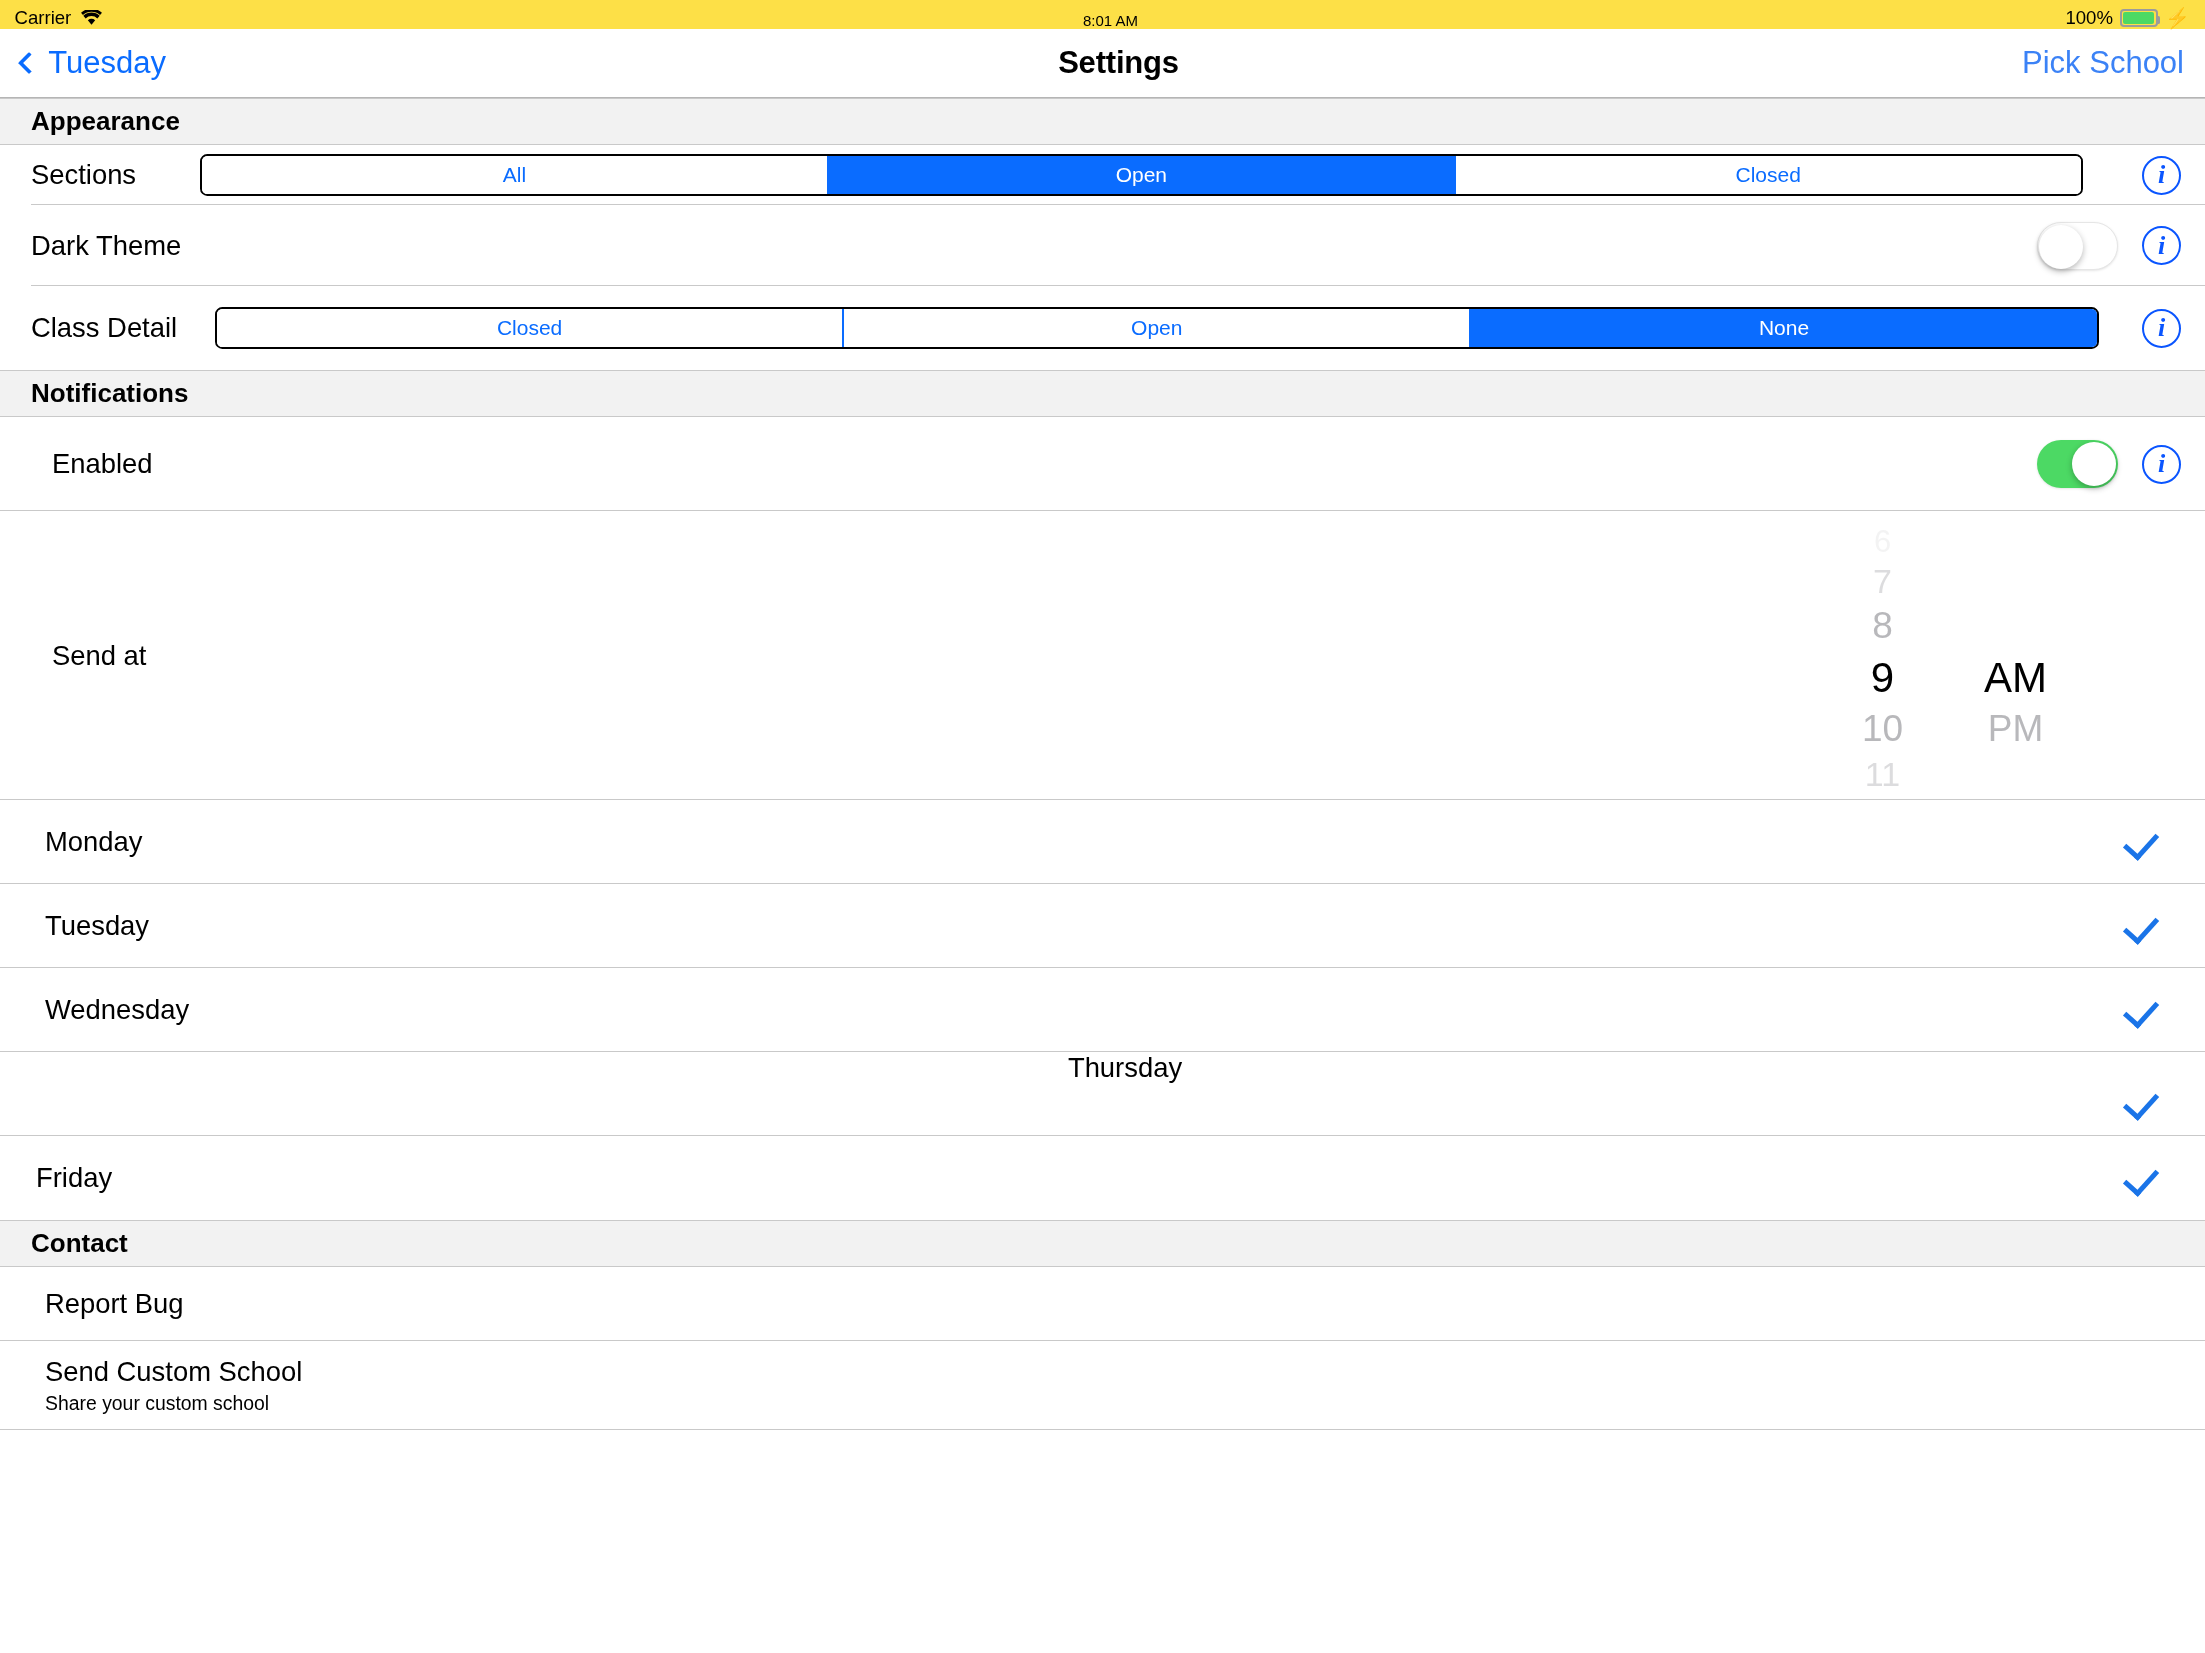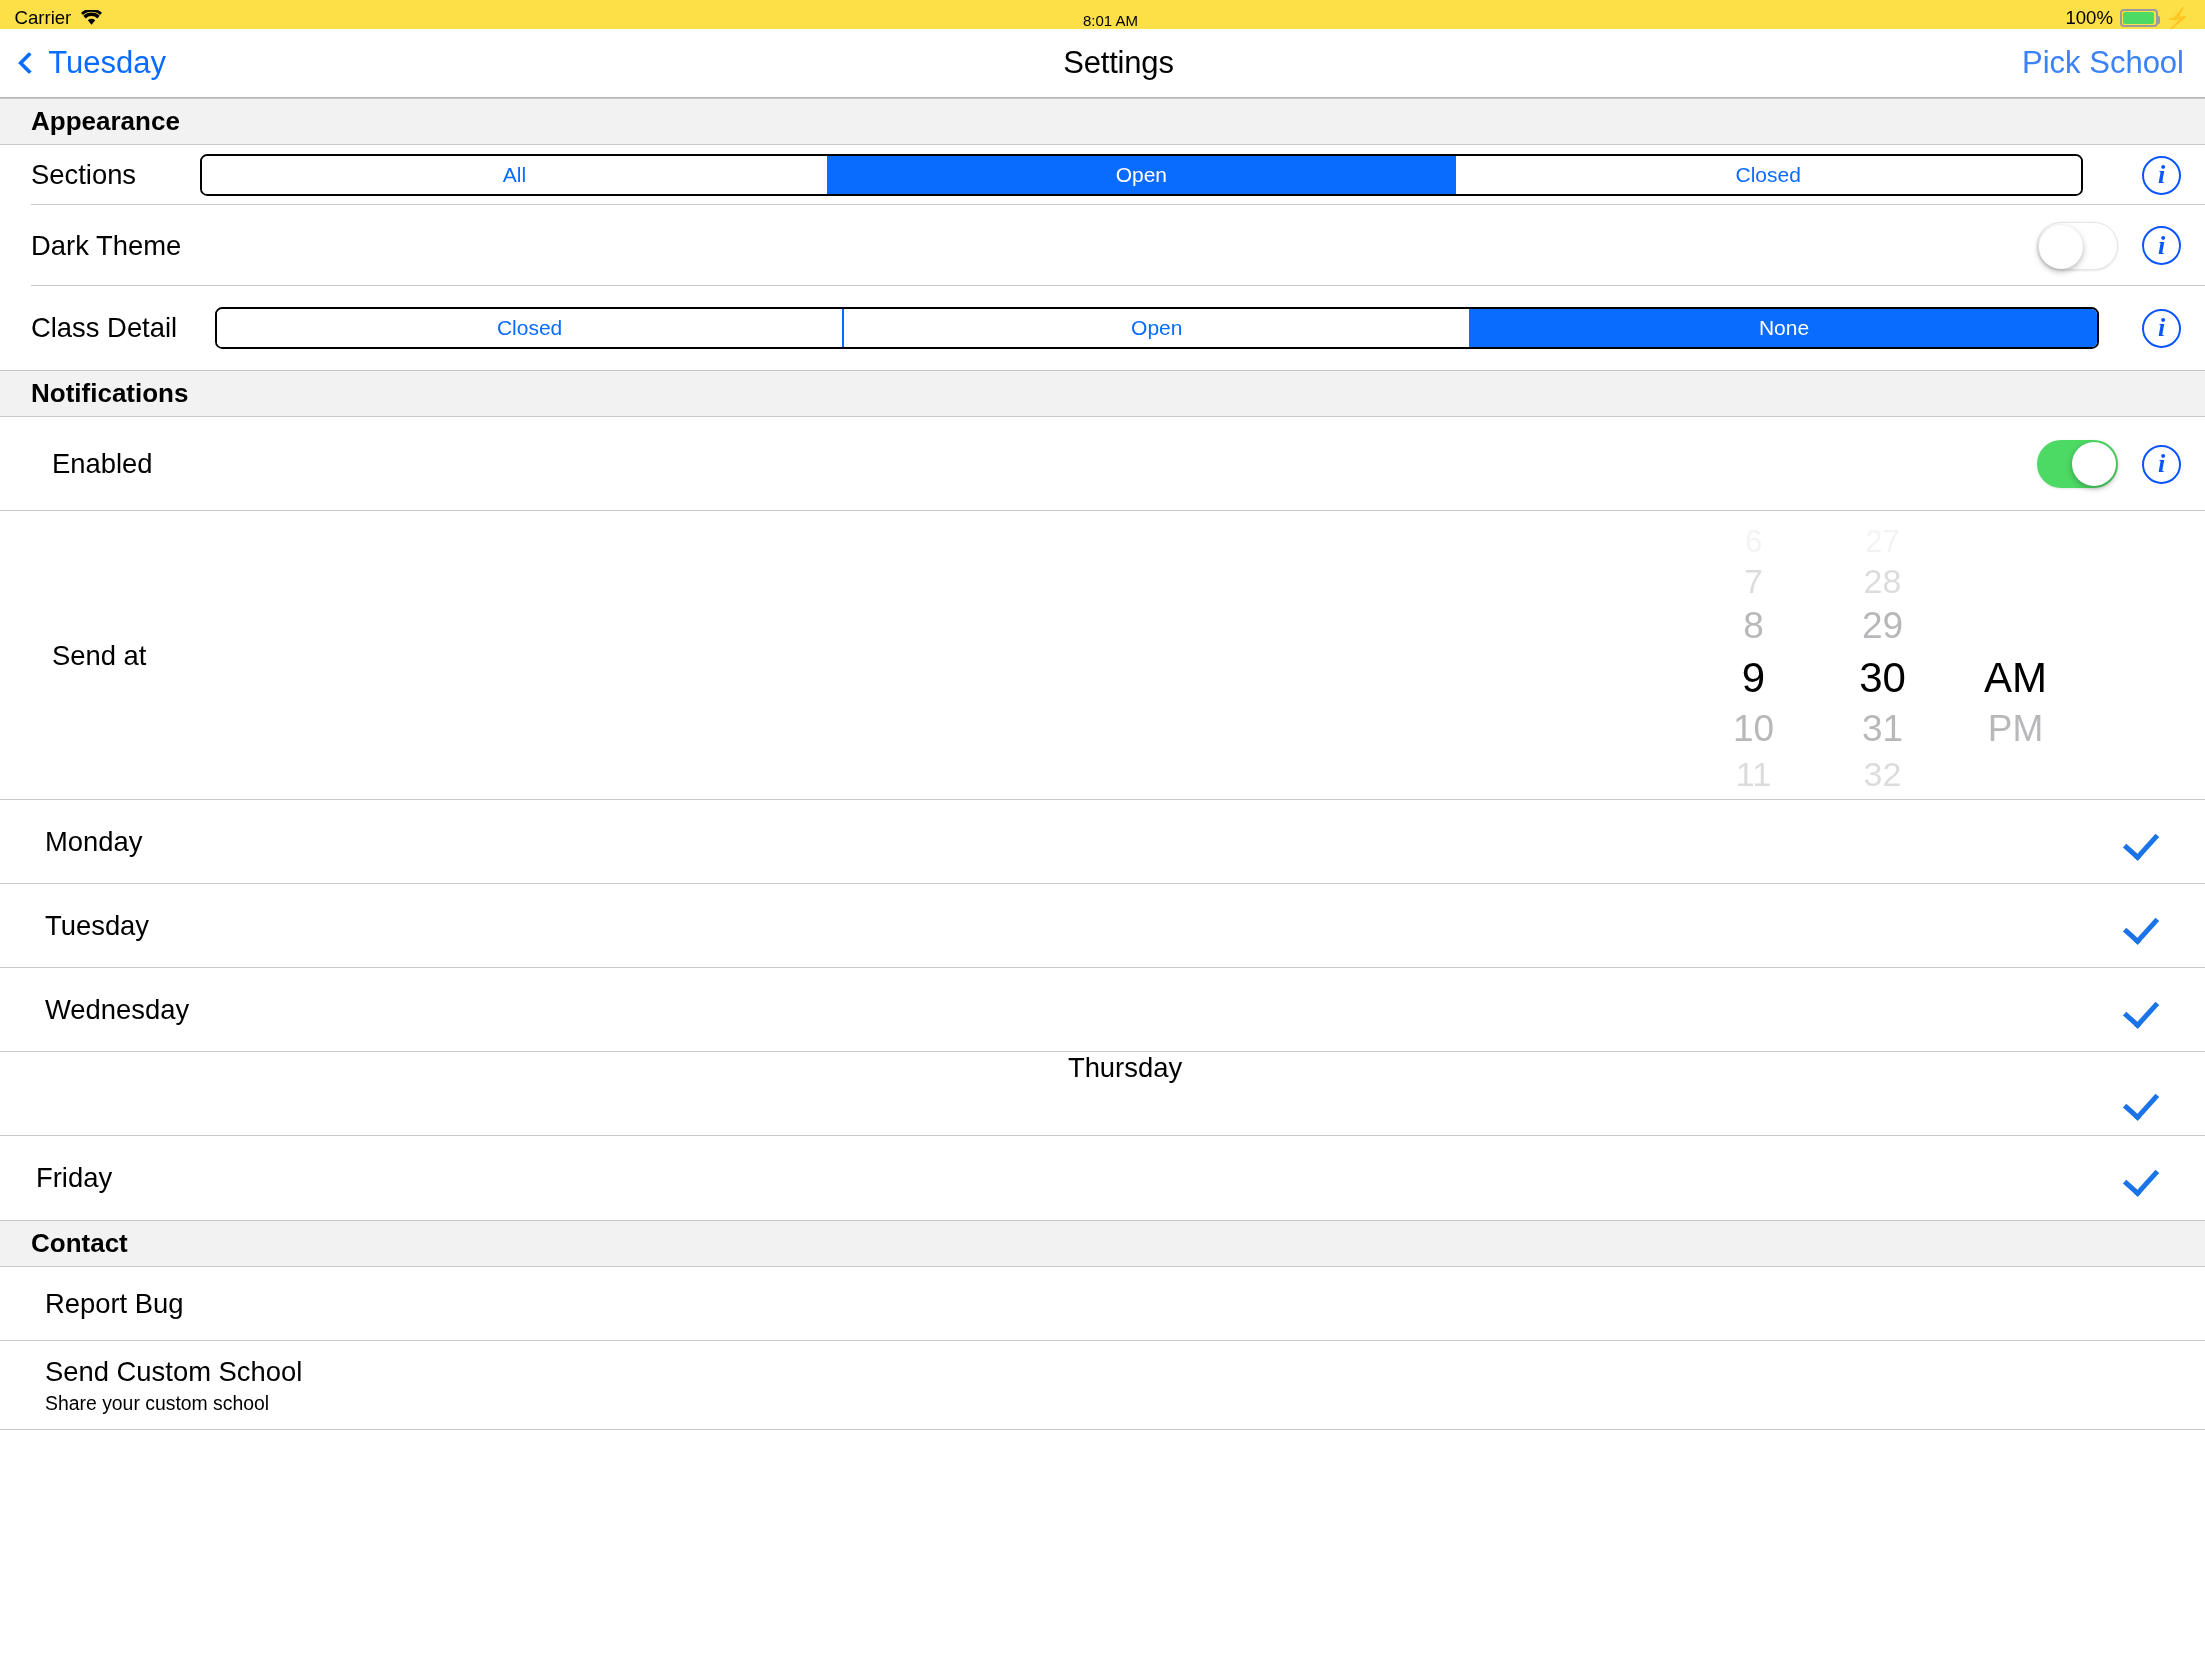--- a/index.html
+++ b/index.html
@@ -92,21 +92,21 @@
     border-bottom: 4.8px solid #0a6cff;
     transform: rotate(45deg);
     margin-right: 3.2px;
     border-radius: 1.6px;
   }
   .nav-title {
     position: absolute;
     left: 0; right: 0;
     text-align: center;
     font-size: 31px;
-    font-weight: 400;
+    font-weight: 700;
     color: #000;
     letter-spacing: -0.2px;
     padding-left: 32px;
   }
   .nav-right {
     margin-left: auto;
     color: #3b82f6;
     font-size: 31px;
     cursor: pointer;
     position: relative;
@@ -389,29 +389,20 @@
   <div class="picker">
     <div class="picker-col">
       <div class="pk f3">6</div>
       <div class="pk f2">7</div>
       <div class="pk f1">8</div>
       <div class="pk sel">9</div>
       <div class="pk f1">10</div>
       <div class="pk f2">11</div>
 
     </div>
-    <div class="picker-col">
-      <div class="pk f3">27</div>
-      <div class="pk f2">28</div>
-      <div class="pk f1">29</div>
-      <div class="pk sel">30</div>
-      <div class="pk f1">31</div>
-      <div class="pk f2">32</div>
-
-    </div>
     <div class="picker-col ampm">
       <div class="pk f3 blank"></div>
       <div class="pk f2 blank"></div>
       <div class="pk f1 blank"></div>
       <div class="pk sel">AM</div>
       <div class="pk f1">PM</div>
     </div>
   </div>
   <div class="row-sep full"></div>
 </div>

